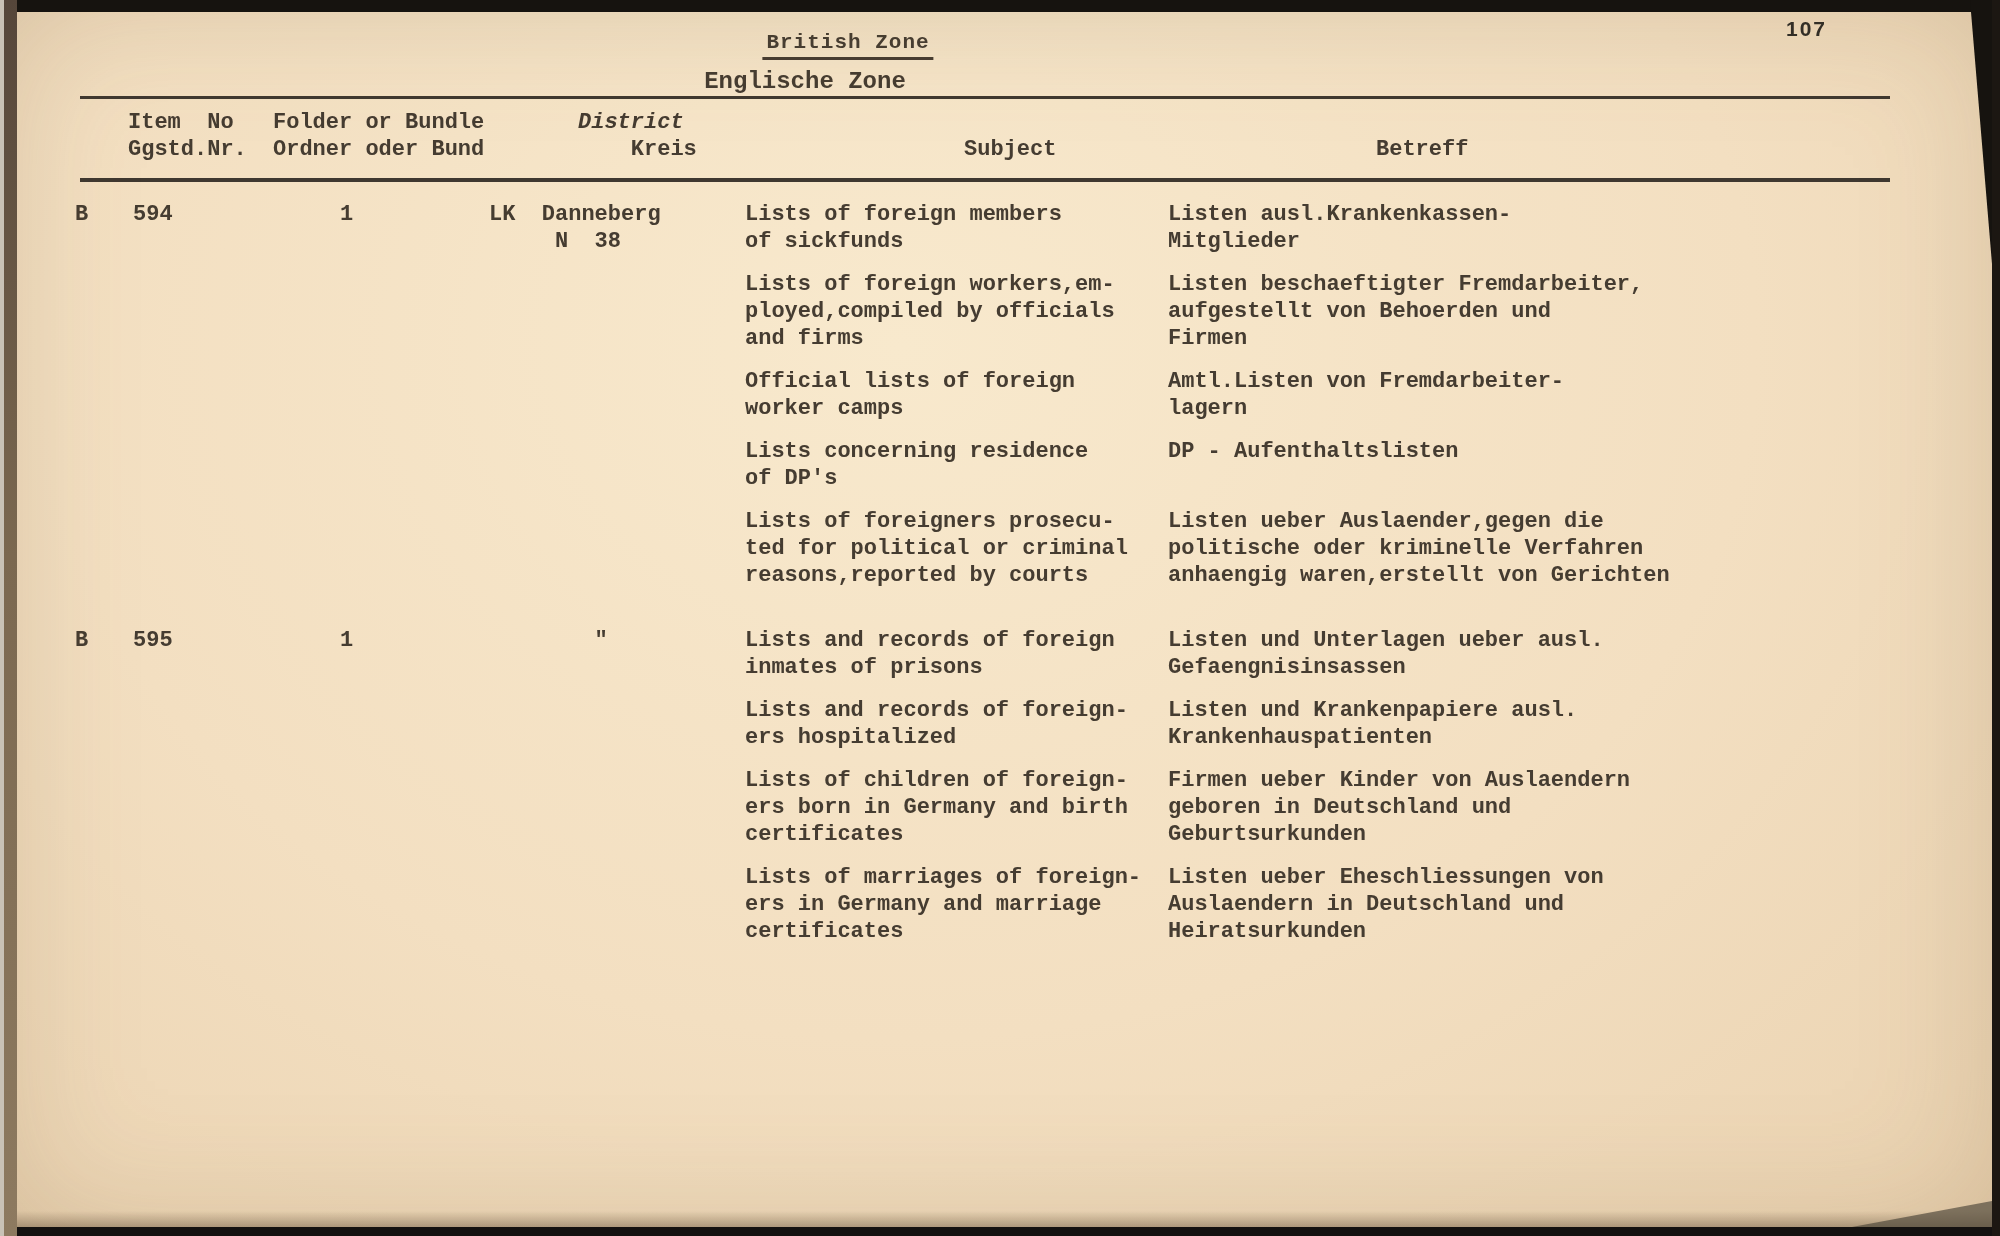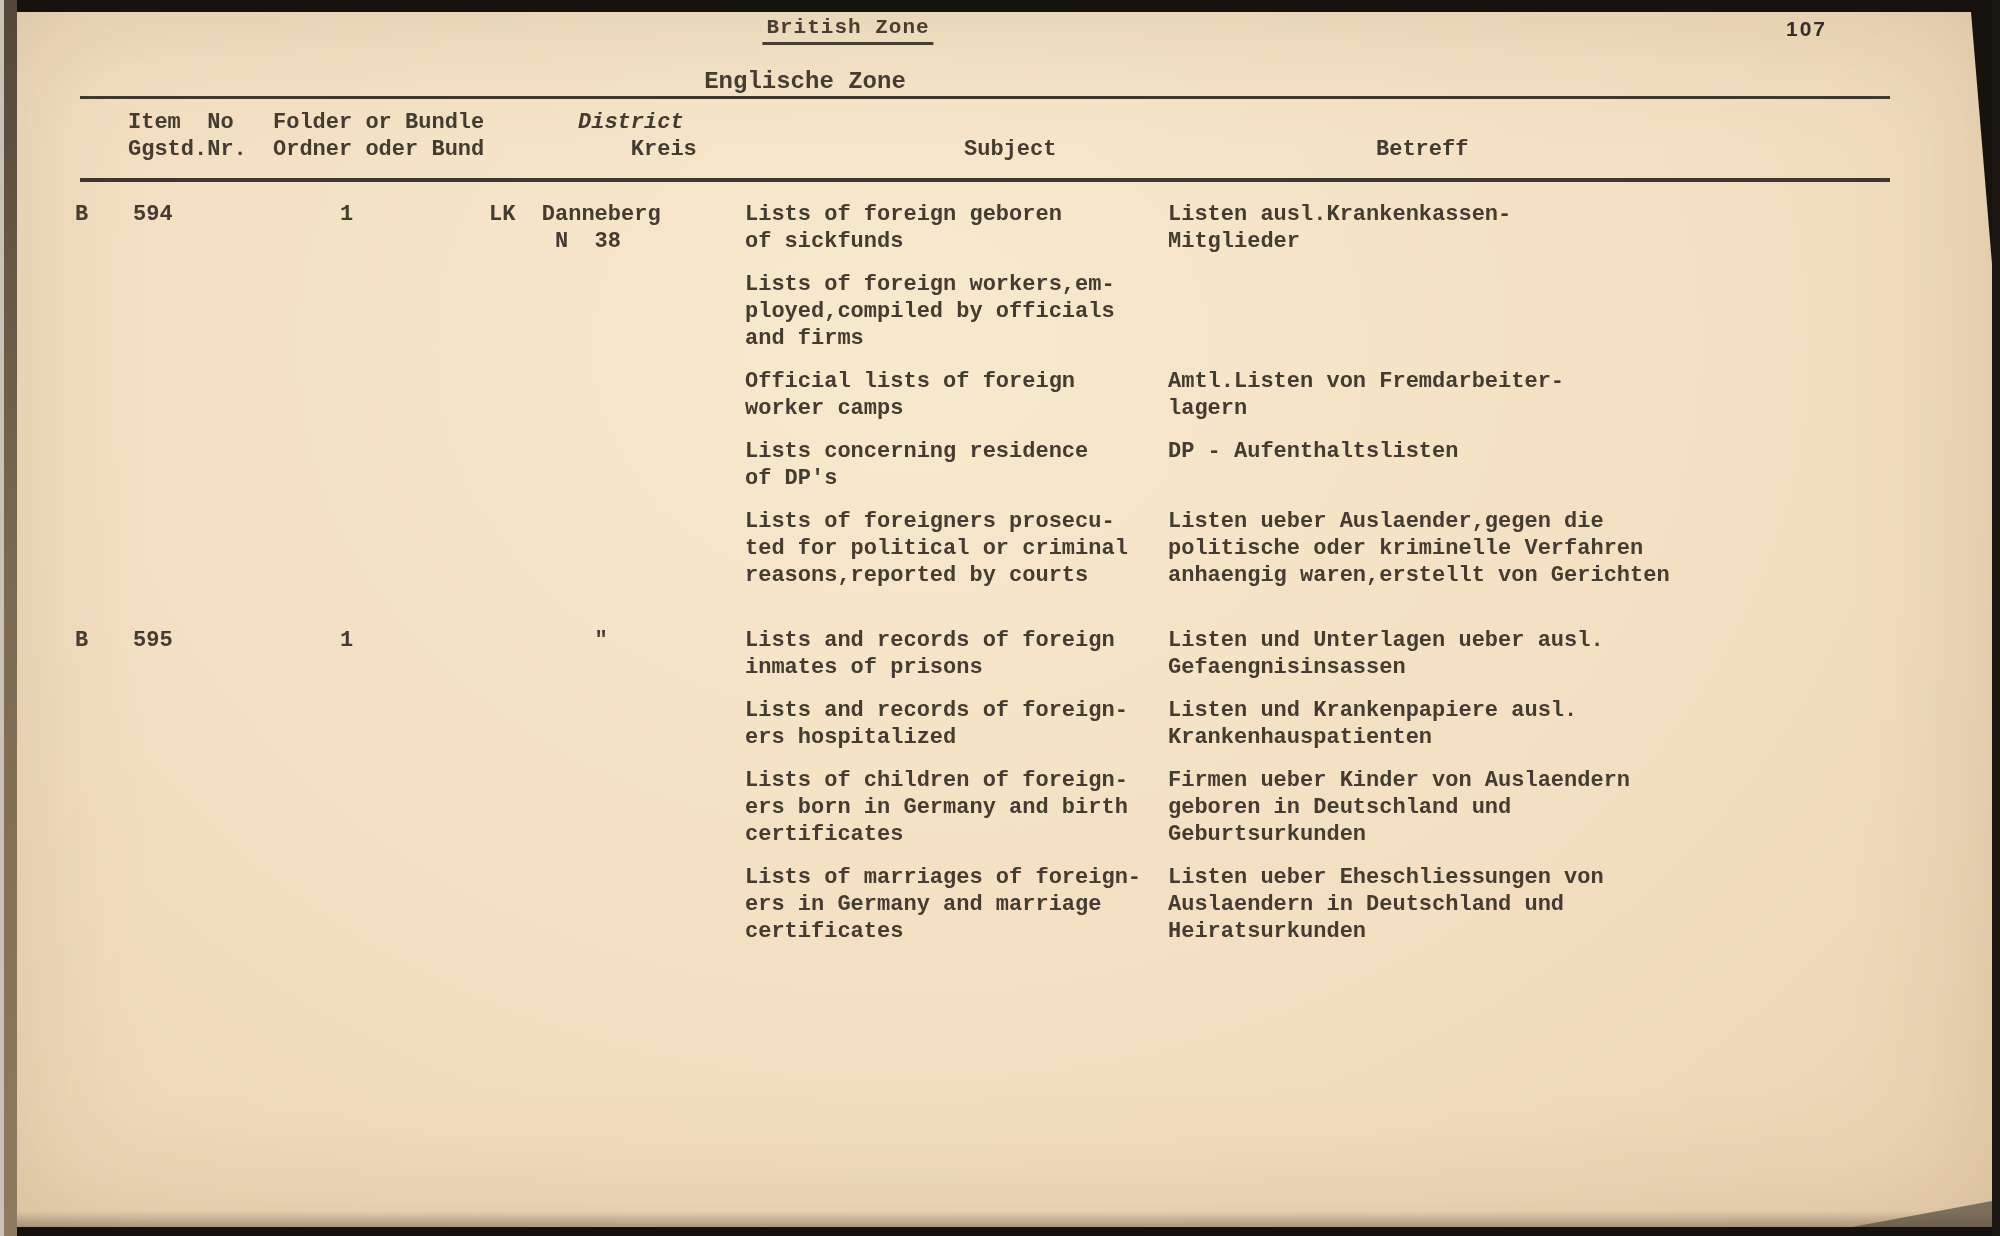--- a/index.html
+++ b/index.html
@@ -23,21 +23,21 @@
   .corner-br { position:absolute; right:8px; bottom:9px; width:140px; height:26px; background:#4a4437; opacity:.65;
     clip-path:polygon(0 100%, 100% 0, 100% 100%); z-index:4; }
   .vignette { position:absolute; inset:0; box-shadow:inset 0 0 140px rgba(120,90,55,.22); pointer-events:none; z-index:3; }
 
   
   .tw { font-weight:bold; font-size:22px; line-height:27px; letter-spacing:0; }
 
   .title-en {
     position:absolute; top:13px; left:848px; transform:translateX(-50%);
     font-size:21px; font-weight:bold; letter-spacing:1px;
-    border-bottom:3px solid #453c31; padding:1px 4px 1px 4px;
+    border-bottom:3px solid #453c31; padding:16px 4px 1px 4px;
   }
   .title-de { position:absolute; top:48px; left:805px; transform:translateX(-50%);
     font-size:24px; font-weight:bold;margin-top:20px; }
   .page-number { position:absolute; top:17px; left:1786px;
     font-family:"Liberation Sans", sans-serif; font-weight:bold; font-size:21px; color:#2e2b26; letter-spacing:2px; }
 
   .rule { position:absolute; left:80px; width:1810px; background:#3f3830; }
   .rule-top    { top:96px;  height:3px; }
   .rule-bottom { top:178px; height:4px; }
 
@@ -101,29 +101,32 @@
   <div class="rows tw">
 
     <div class="row">
       <span class="cell c-marker">B</span>
       <span class="cell c-item">594</span>
       <span class="cell c-folder">1</span>
       <span class="cell c-district">LK  Danneberg
      N  38</span>
       <div class="entries">
         <div class="entry">
-          <div class="subj">Lists of foreign geboren
+          <div class="subj">Lists of foreign members
 of sickfunds</div>
           <div class="betr">Listen ausl.Krankenkassen-
 Mitglieder</div>
         </div>
         <div class="entry">
           <div class="subj">Lists of foreign workers,em-
 ployed,compiled by officials
 and firms</div>
+          <div class="betr">Listen beschaeftigter Fremdarbeiter,
+aufgestellt von Behoerden und
+Firmen</div>
         </div>
         <div class="entry">
           <div class="subj">Official lists of foreign
 worker camps</div>
           <div class="betr">Amtl.Listen von Fremdarbeiter-
 lagern</div>
         </div>
         <div class="entry">
           <div class="subj">Lists concerning residence
 of DP's</div>

